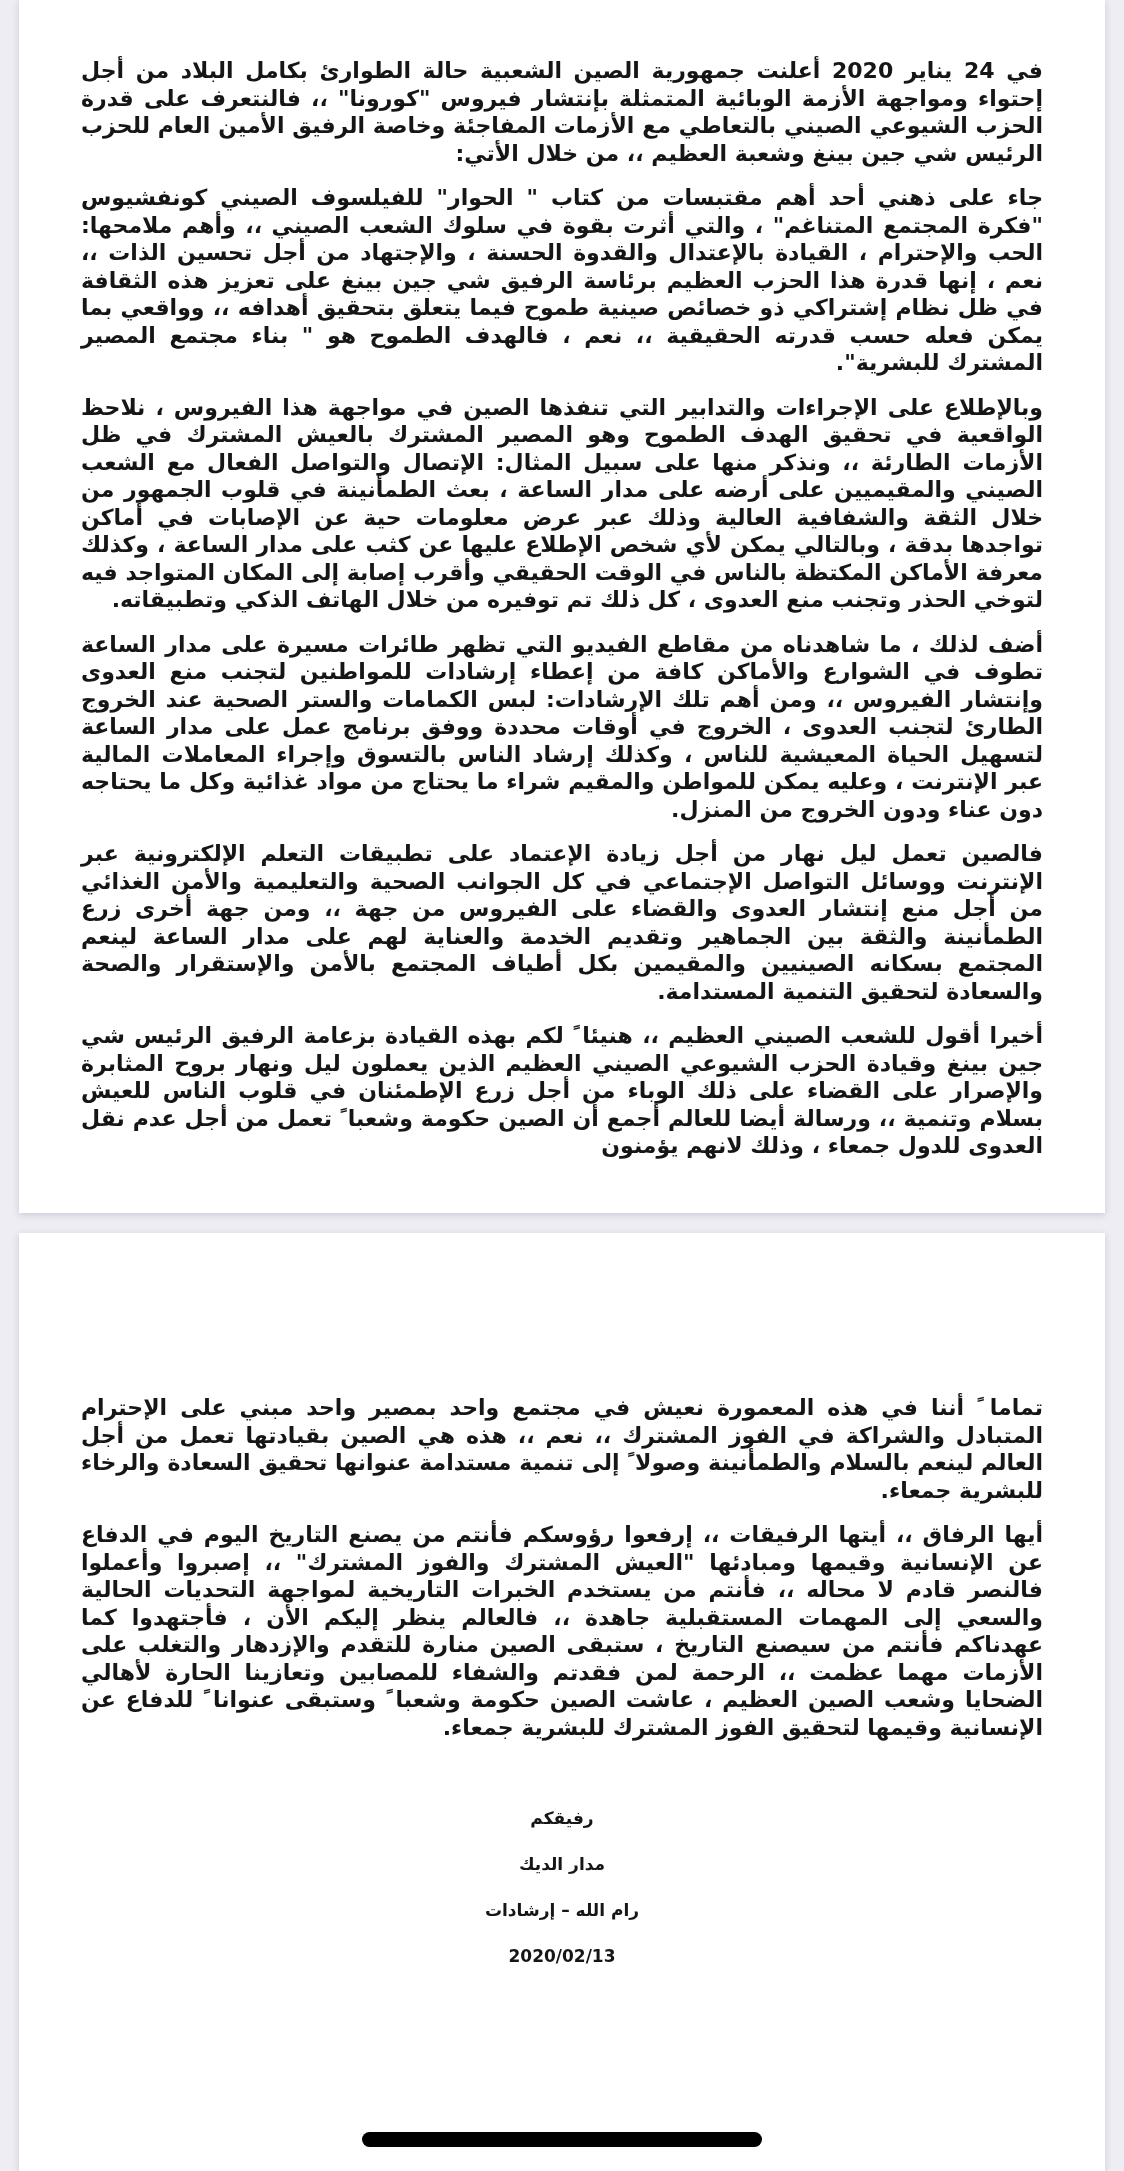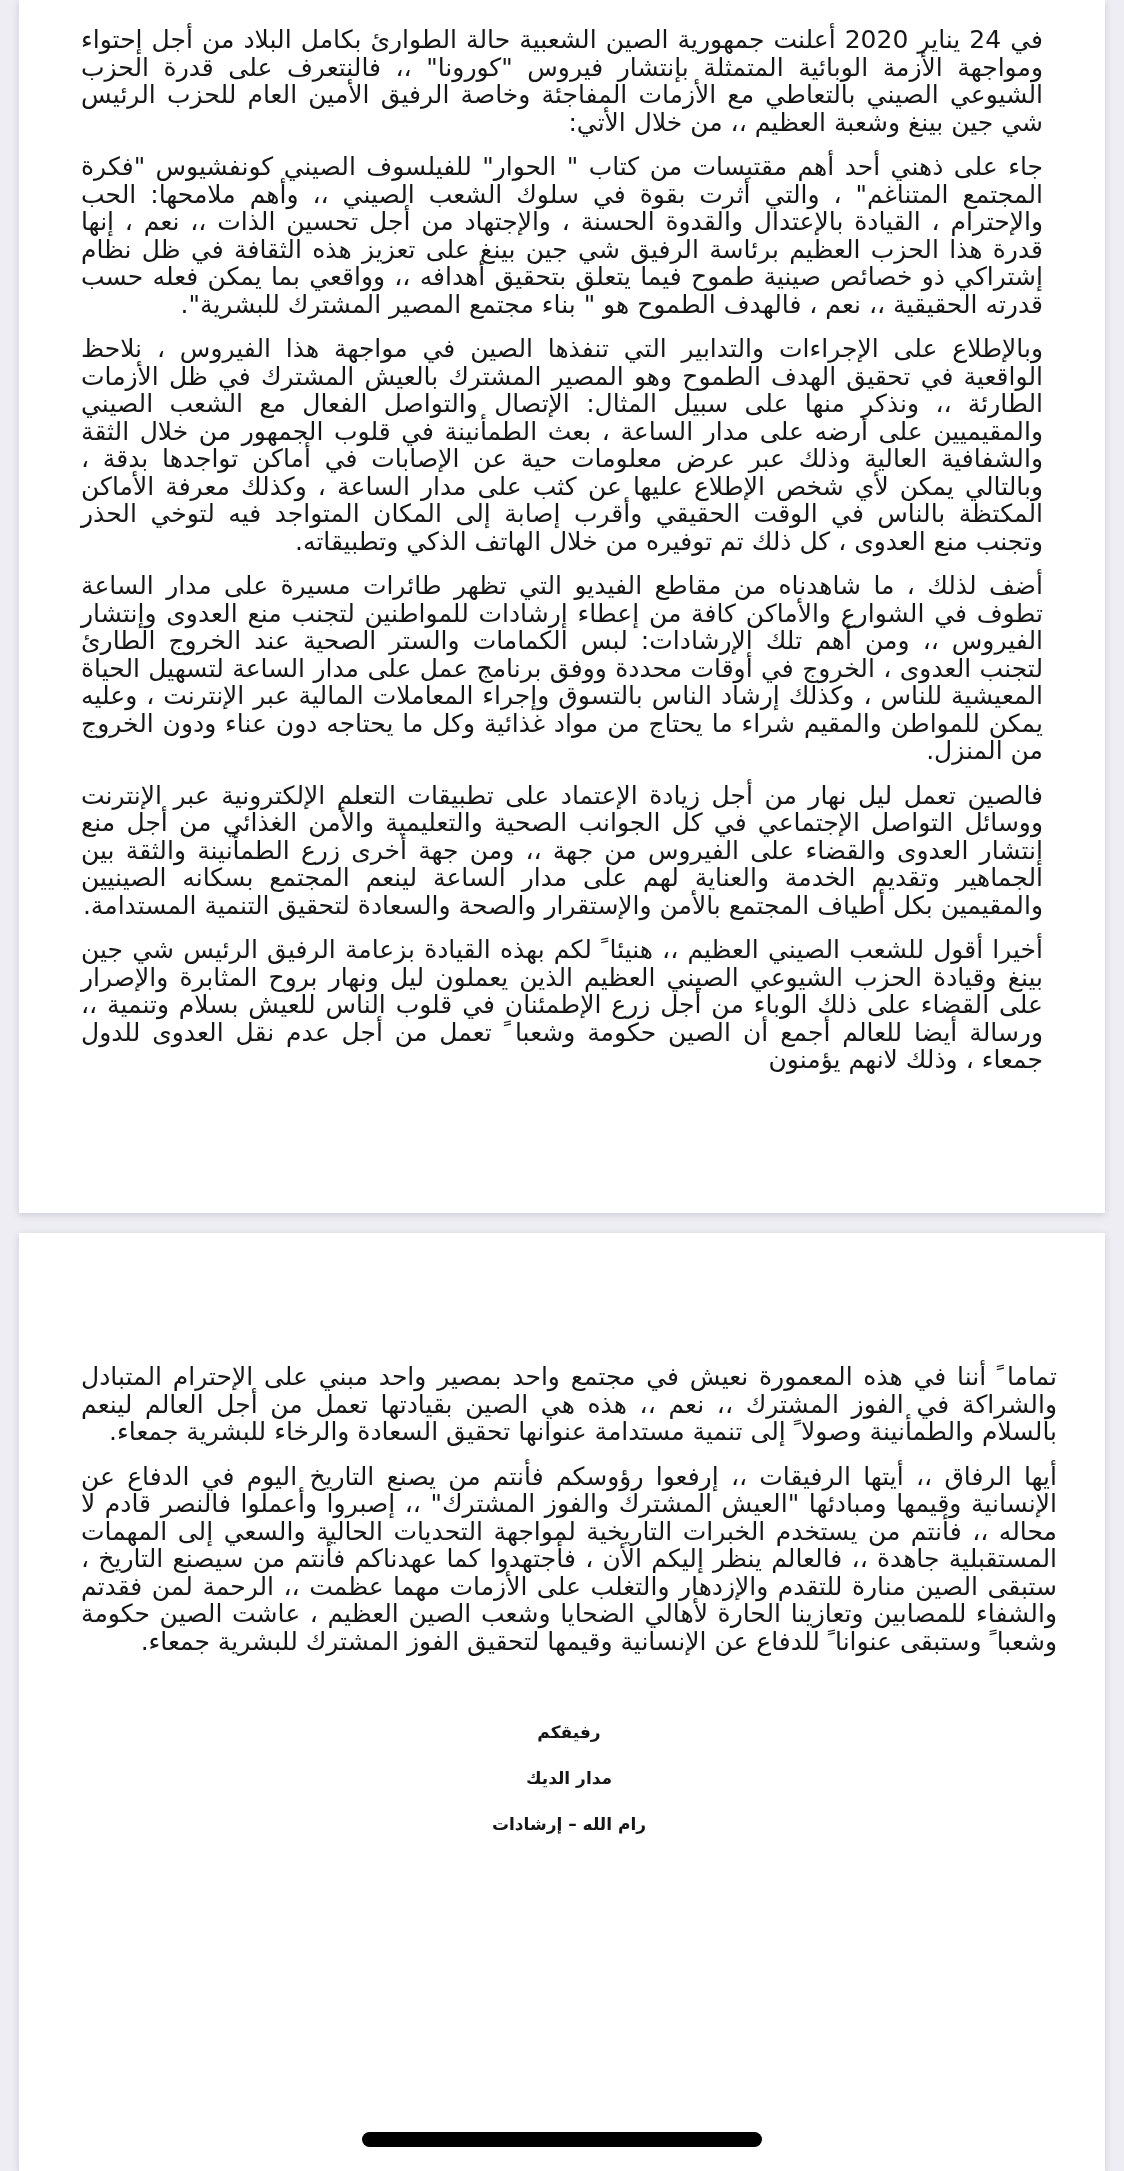--- a/index.html
+++ b/index.html
@@ -27,29 +27,30 @@
     box-sizing: border-box;
   }
   .page-1 {
     top: 0;
     height: 1213px;
     padding: 26px 62px 0 62px;
   }
   .page-2 {
     top: 1233px;
     height: 938px;
-    padding: 130px 48px 0 62px;
+    padding: 130px 62px 0 62px;
   }
   .doc-text {
     direction: rtl;
     text-align: justify;
     color: #161616;
-    font-weight: normal;
-    font-size: 25px;
+    font-weight: bold;
+    font-size: 22px;
     line-height: 27.5px;
+    margin-top: 31px;
   }
   .doc-text p {
     margin: 0 0 17px 0;
   }
   .signature-block {
     margin-top: 64px;
     text-align: center;
     direction: rtl;
     color: #161616;
     font-weight: bold;
@@ -87,18 +88,19 @@
 
   <div class="page-card page-2">
     <div class="doc-text">
       <p>تماما ً أننا في هذه المعمورة نعيش في مجتمع واحد بمصير واحد مبني على الإحترام المتبادل والشراكة في الفوز المشترك ،، نعم ،، هذه هي الصين بقيادتها تعمل من أجل العالم لينعم بالسلام والطمأنينة وصولا ً إلى تنمية مستدامة عنوانها تحقيق السعادة والرخاء للبشرية جمعاء.</p>
       <p>أيها الرفاق ،، أيتها الرفيقات ،، إرفعوا رؤوسكم فأنتم من يصنع التاريخ اليوم في الدفاع عن الإنسانية وقيمها ومبادئها  "العيش المشترك والفوز المشترك" ،، إصبروا وأعملوا فالنصر قادم لا محاله ،، فأنتم من يستخدم الخبرات التاريخية لمواجهة التحديات الحالية والسعي إلى المهمات المستقبلية جاهدة ،، فالعالم ينظر إليكم الأن ، فأجتهدوا كما عهدناكم فأنتم من سيصنع التاريخ ، ستبقى الصين منارة للتقدم والإزدهار والتغلب على الأزمات مهما عظمت ،، الرحمة لمن فقدتم والشفاء للمصابين وتعازينا الحارة لأهالي الضحايا وشعب الصين العظيم ، عاشت الصين حكومة وشعبا ً وستبقى عنوانا ً للدفاع عن الإنسانية وقيمها لتحقيق الفوز المشترك للبشرية جمعاء.</p>
     </div>
     <div class="signature-block">
       <div class="sig-line">رفيقكم</div>
       <div class="sig-line">مدار الديك</div>
       <div class="sig-line">رام الله – إرشادات</div>
+      <div class="sig-line" dir="ltr">2020/02/13</div>
     </div>
   </div>
 
   <div class="home-indicator"></div>
 
 </div>
 
 </body></html>

